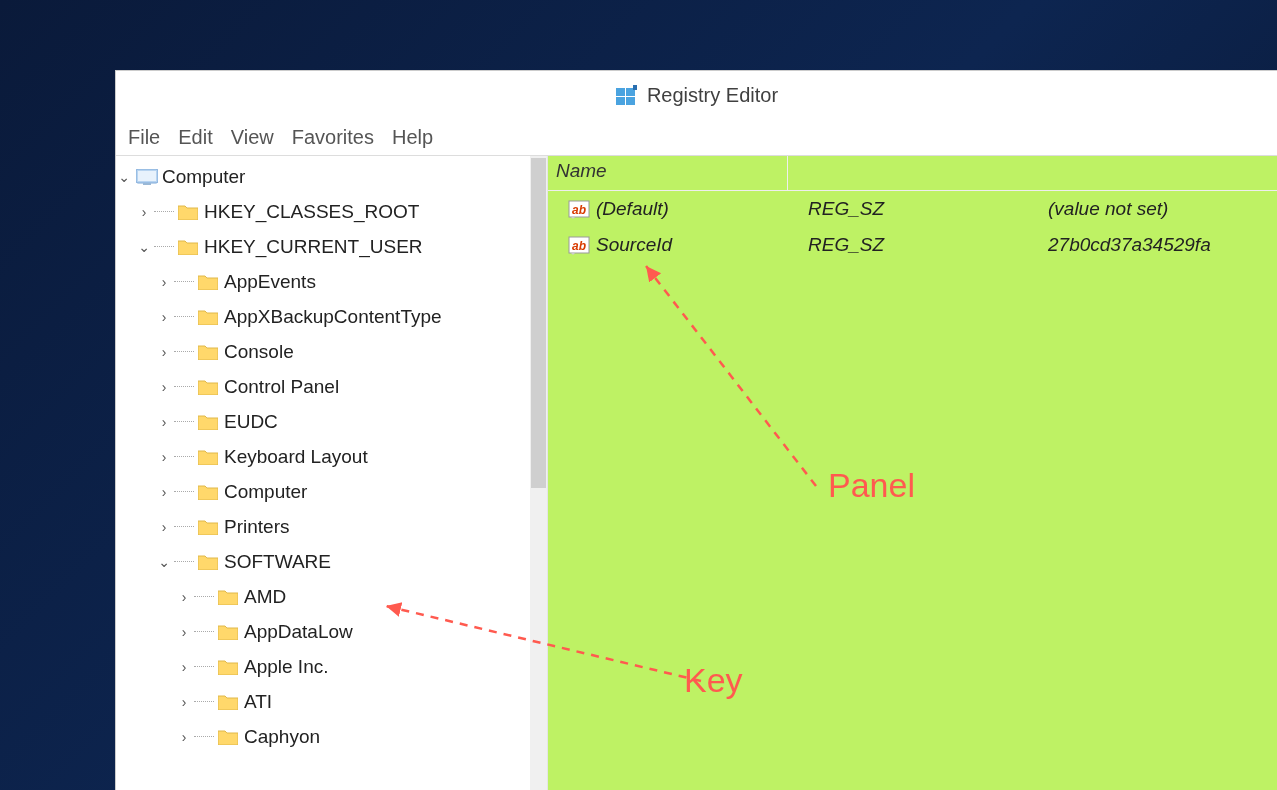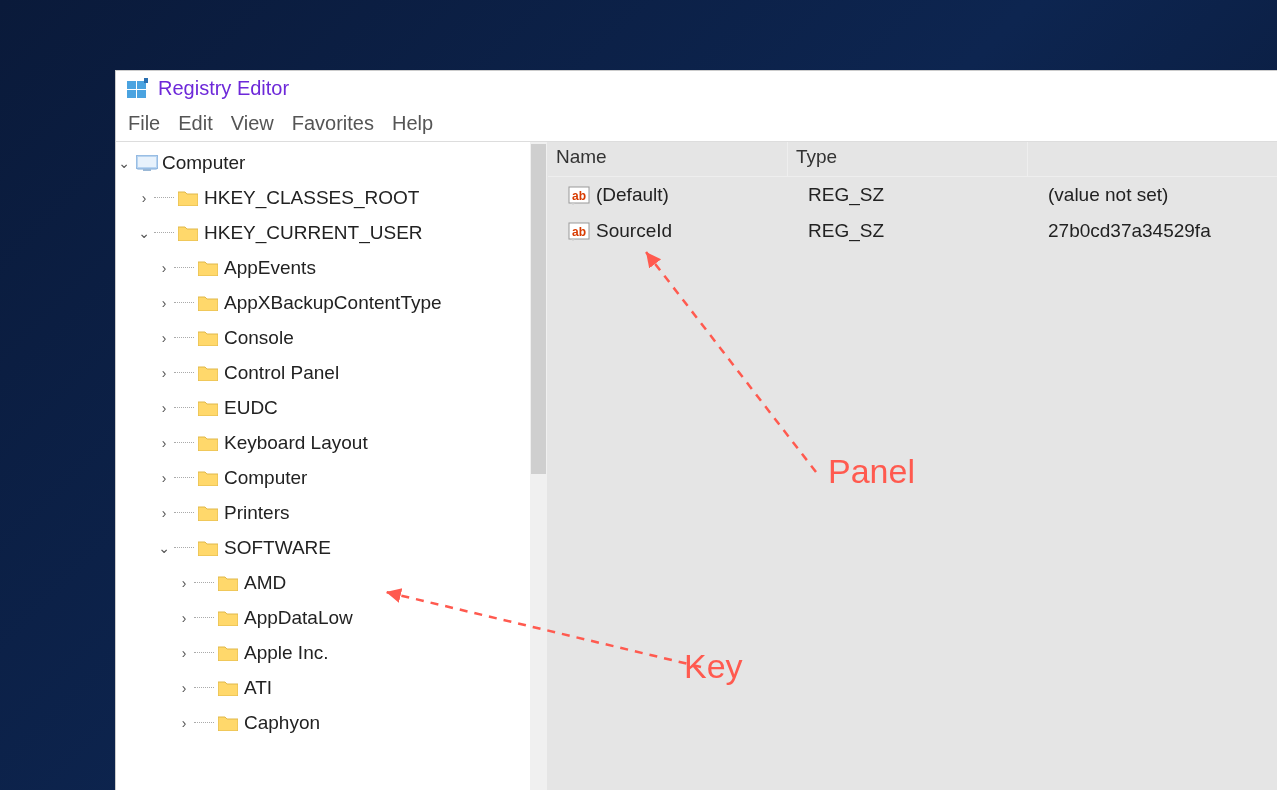--- a/index.html
+++ b/index.html
@@ -22,24 +22,25 @@
     bottom: 0;
     background: #ffffff;
     display: flex;
     flex-direction: column;
     border-top: 1px solid #ccc;
     border-left: 1px solid #ccc;
   }
   .titlebar {
     display: flex;
     align-items: center;
-    padding: 6px 10px;
-    color: #6d28d9;
+    padding: 13px 10px;
+    color: #404040;
     font-size: 20px;
     gap: 10px;
+    justify-content: center;
   }
   .app-icon {
     width: 22px;
     height: 22px;
     display: inline-block;
     position: relative;
   }
   .app-icon svg { display: block; }
   .menubar {
     display: flex;
@@ -121,22 +122,23 @@
   }
   .folder-icon svg { display: block; }
   .computer-icon {
     width: 22px; height: 18px;
     margin: 0 4px 0 2px;
     display: inline-flex; align-items: center;
   }
   .list-pane {
     flex: 1 1 auto;
     position: relative;
-    background: #e5e5e5;
+    background: #bef264;
     overflow: hidden;
+    font-style: italic;
   }
   .list-header {
     display: flex;
     height: 35px;
     border-bottom: 1px solid #eee;
     font-size: 19px;
     color: #333;
   }
   .list-header .col {
     padding: 4px 8px;
@@ -442,21 +444,20 @@
         </div>
       </div>
       <div class="scrollbar-track">
         <div class="scrollbar-thumb"></div>
       </div>
     </div>
 
     <div class="list-pane">
       <div class="list-header">
         <div class="col col-name">Name</div>
-        <div class="col col-type">Type</div>
       </div>
 
       <div class="list-row">
         <div class="cell cell-name">
           <span class="string-icon">
             <svg width="22" height="22" viewBox="0 0 22 22">
               <rect x="1" y="3" width="20" height="16" fill="#fff" stroke="#999"></rect>
               <text x="4" y="16" font-size="12" font-weight="bold" fill="#d83b01">ab</text>
               <path d="M2 18 l3 3 l3 -3 z" fill="#ccc"></path>
             </svg>

